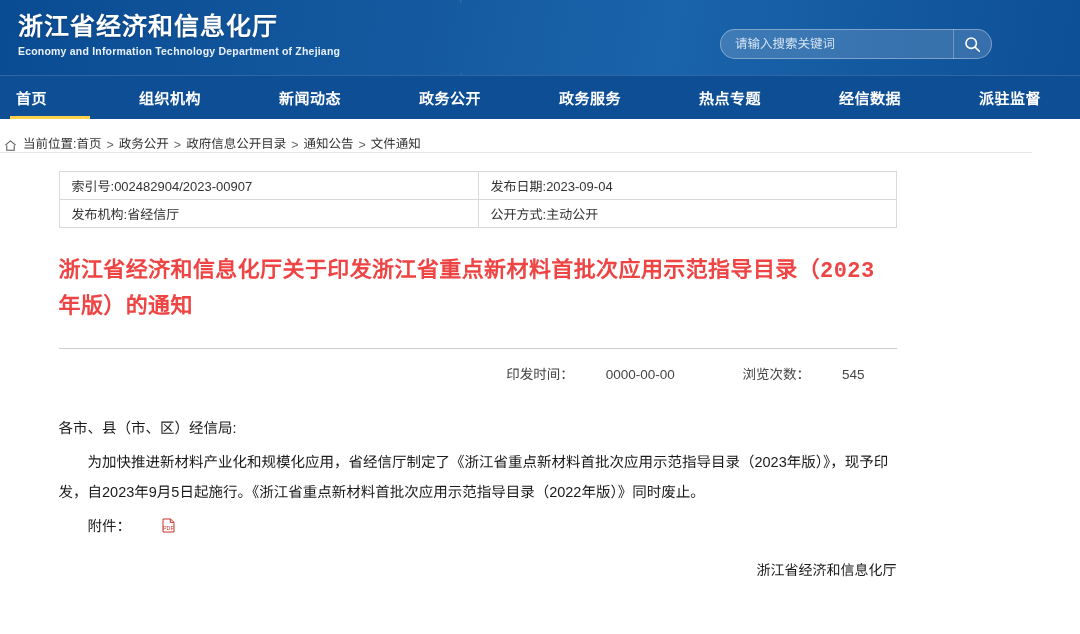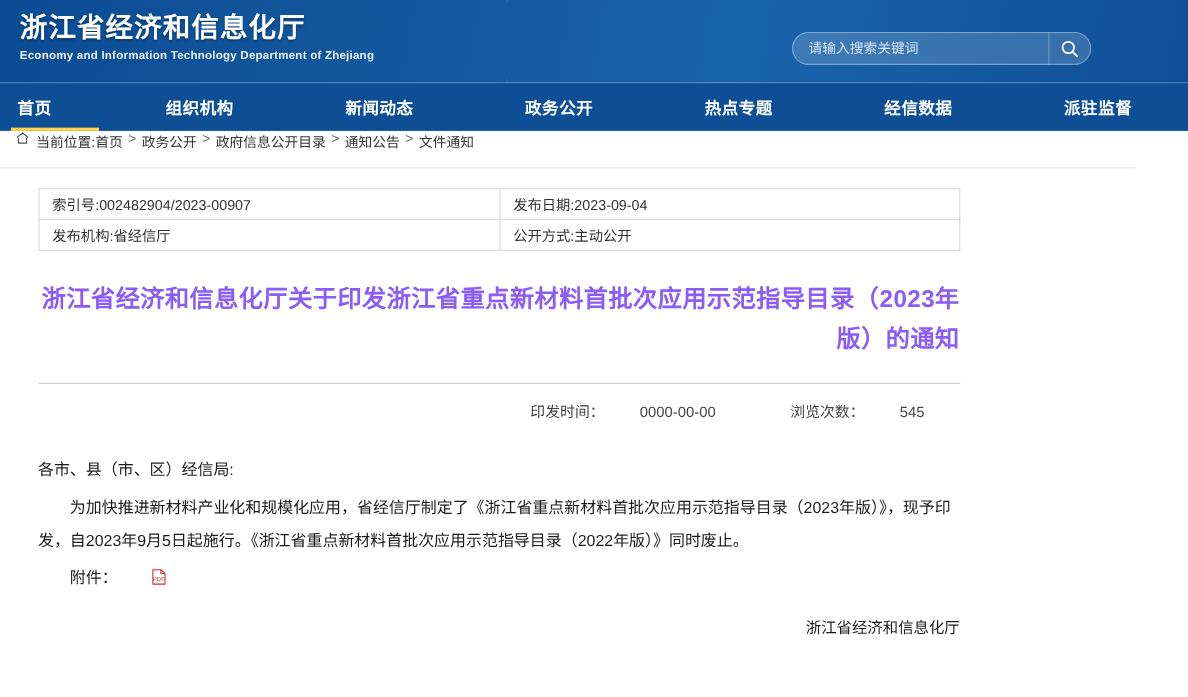--- a/index.html
+++ b/index.html
@@ -110,34 +110,35 @@
     left: 10px; right: 10px; bottom: 0;
     height: 3px;
     background: #ffd24a;
   }
 
   
   .breadcrumb {
     width: 1032px;
     height: 34px;
     display: flex;
-    align-items: flex-start;
-    padding-left: 14px;
+    align-items: flex-end;
+    padding-left: 4px;
     font-size: 12.5px;
     color: #333333;
     border-bottom: 1px solid #e6e6e6;
   }
   .home-ico { margin-right: 6px; display: inline-flex; }
   .crumb-sep { margin: 0 5px; color: #666; }
   .crumb-link { color: #333333; text-decoration: none; cursor: pointer; }
 
   
   .content {
     width: 902px;
     padding: 18px 0 0 5px;
+    margin-left: 24px;
   }
   .meta-table {
     width: 838px;
     margin: 0 auto;
     border-collapse: collapse;
     table-layout: fixed;
   }
   .meta-table td {
     border: 1px solid #d9d9d9;
     height: 28px;
@@ -145,26 +146,27 @@
     color: #333333;
     padding: 3px 12px;
     white-space: nowrap;
     overflow: hidden;
   }
   .meta-table td.k { width: 419px; }
 
   .doc-title {
     width: 838px;
     margin: 26px auto 0;
-    text-align: right;
+    text-align: left;
     font-size: 22px;
     font-weight: bold;
-    color: #8b5cf6;
+    color: #ef4444;
     line-height: 36px;
     letter-spacing: 0.4px;
+    font-family: Liberation Mono, monospace;
   }
   .title-rule {
     width: 838px;
     margin: 22px auto 0;
     height: 1px;
     background: #cccccc;
   }
   .doc-subinfo {
     width: 838px;
     margin: 14px auto 0;
@@ -230,20 +232,23 @@
     <span>首页</span>
   </div>
   <div class="nav-item">
     <span>组织机构</span>
   </div>
   <div class="nav-item">
     <span>新闻动态</span>
   </div>
   <div class="nav-item">
     <span>政务公开</span>
+  </div>
+  <div class="nav-item">
+    <span>政务服务</span>
   </div>
   <div class="nav-item">
     <span>热点专题</span>
   </div>
   <div class="nav-item">
     <span>经信数据</span>
   </div>
   <div class="nav-item">
     <span>派驻监督</span>
   </div>

